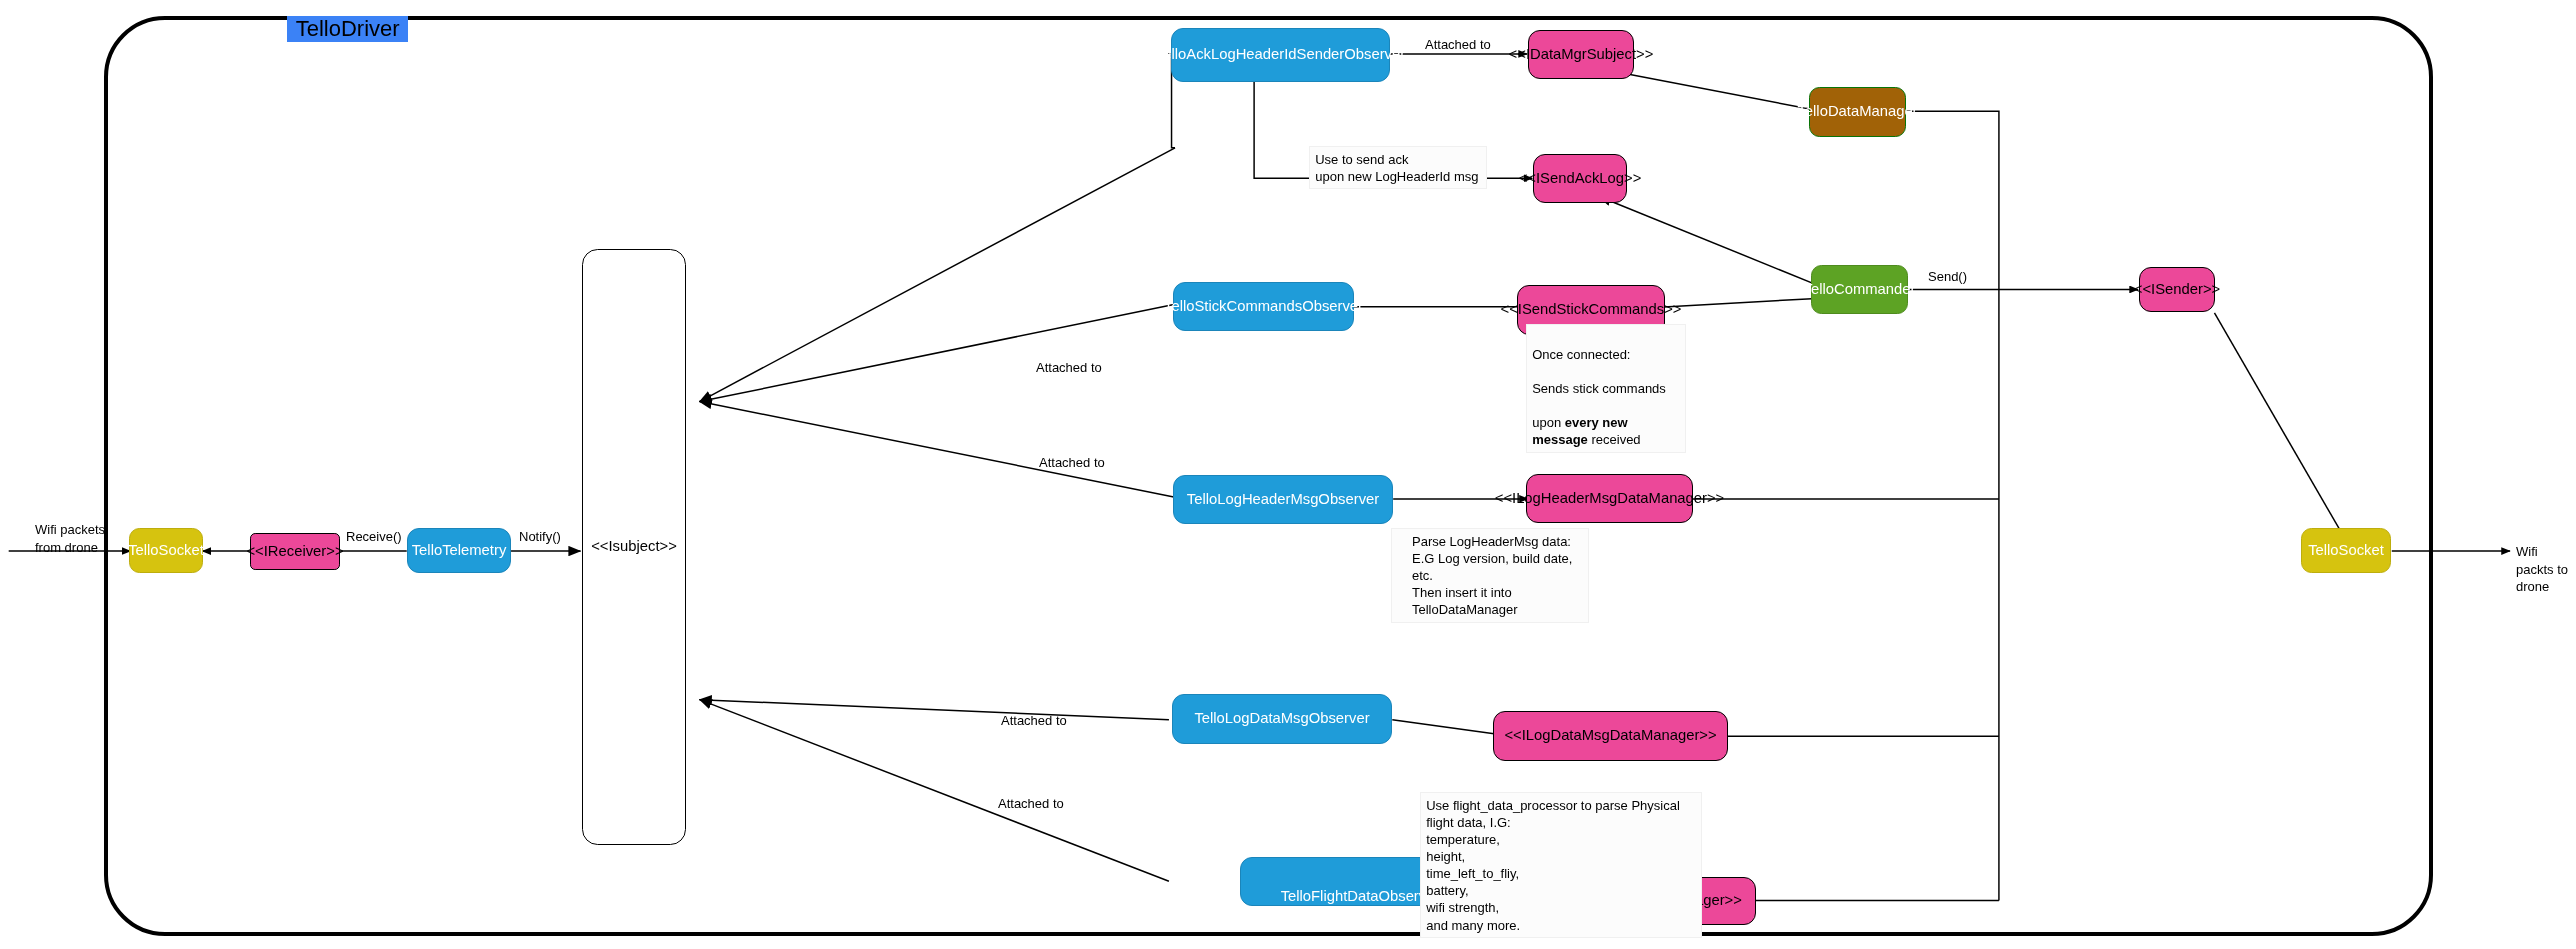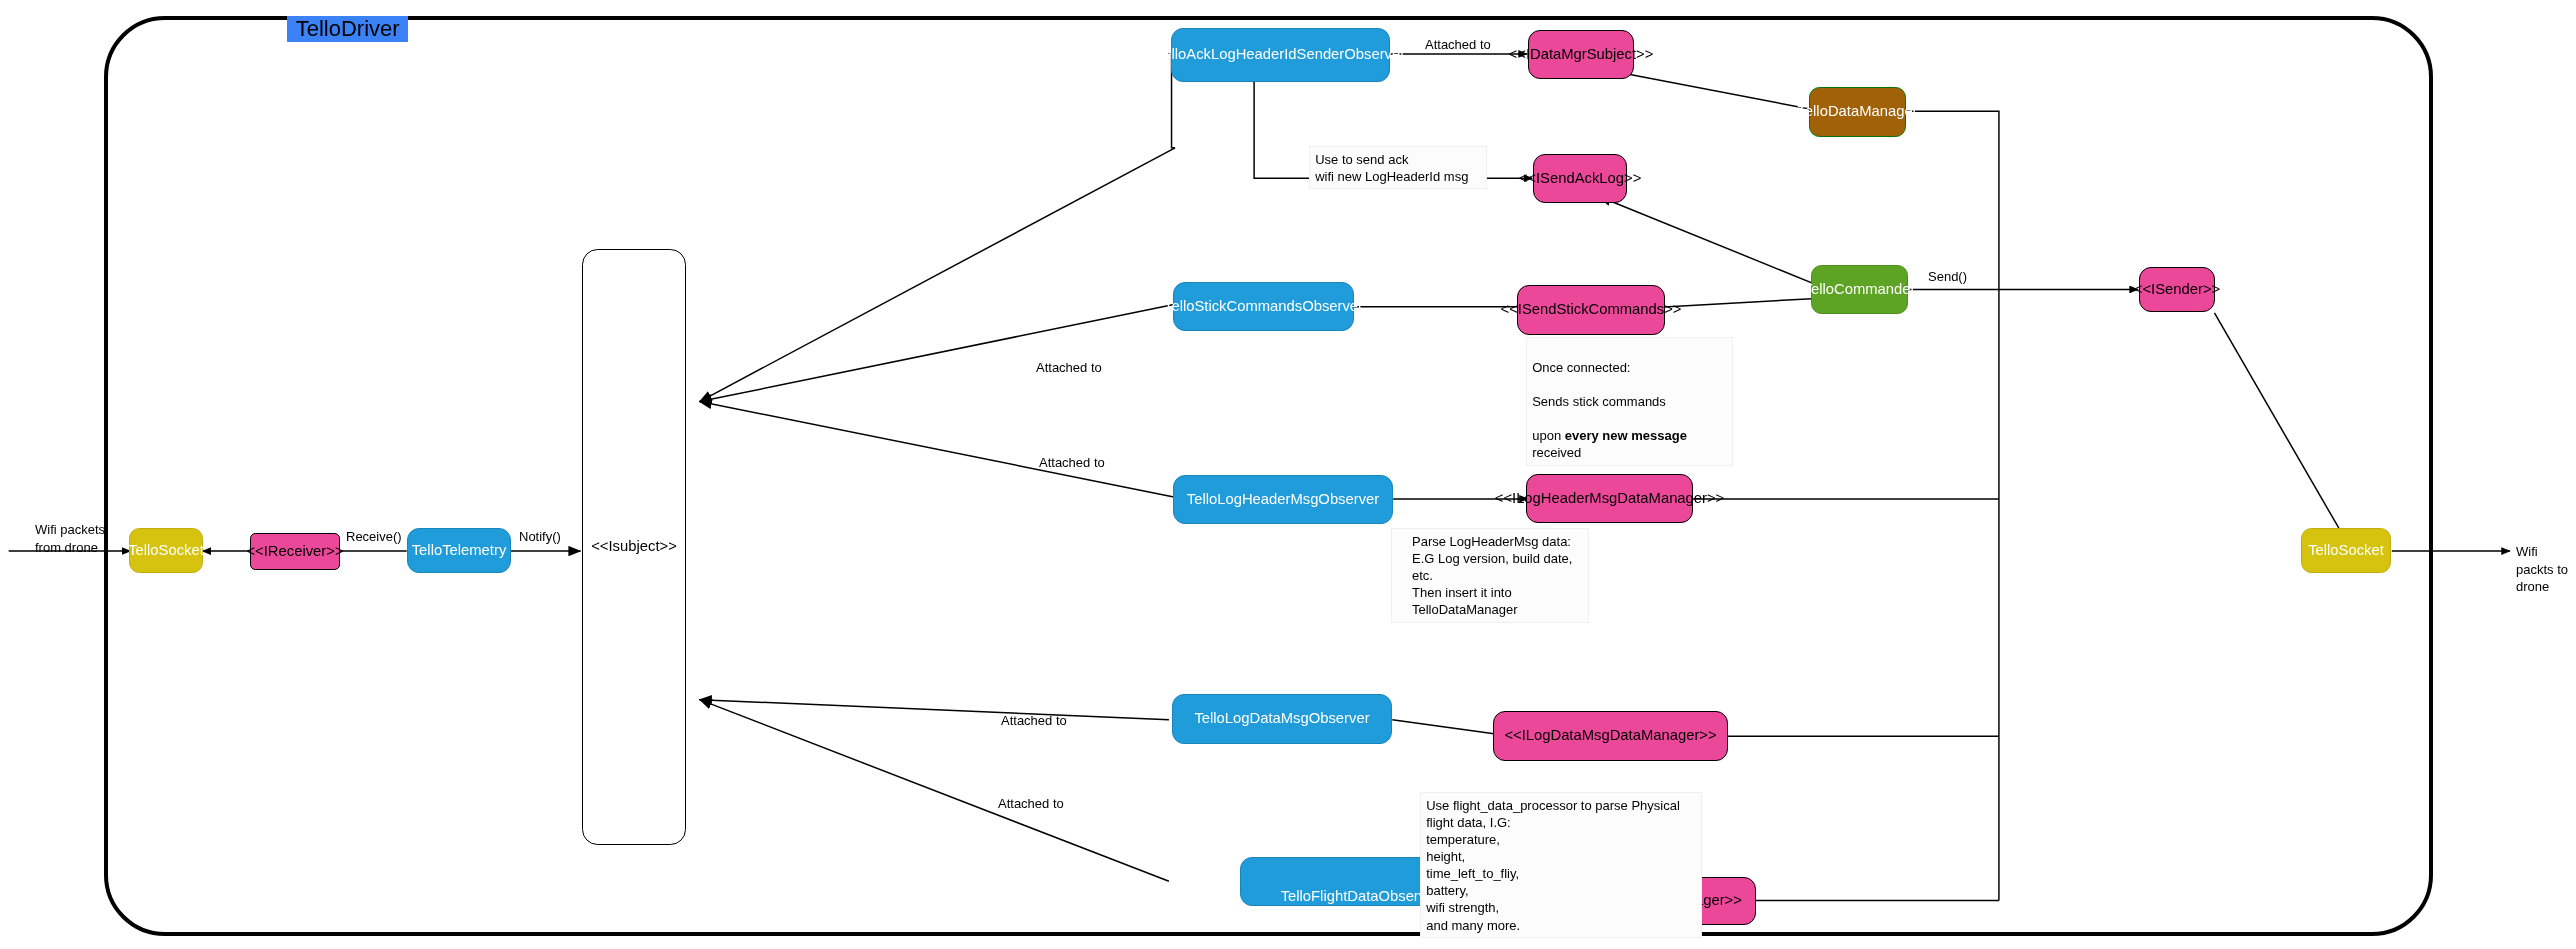--- a/index.html
+++ b/index.html
@@ -293,23 +293,23 @@
   <div class="edge-label" style="left:519px; top:529px;">Notify()</div>
 
   <div class="edge-label" style="left:1928px; top:269px;">Send()</div>
 
   <div class="ext-label" style="left:35px; top:521px;">Wifi packets
 from drone</div>
 
   <div class="ext-label" style="left:2516px; top:543px;">Wifi packts to drone</div>
 
   <div class="note" style="left:1309px; top:146px; width:178px;">Use to send ack
- wifi new LogHeaderId msg</div>
-
-  <div class="note" style="left:1526px; top:337px; width:207px;">
+ upon new LogHeaderId msg</div>
+
+  <div class="note" style="left:1526px; top:324px; width:160px;">
     <span>Once connected:</span><br>
     <span>Sends stick commands</span><br>
     <span>upon </span><b>every new message</b><span> received</span>
   </div>
 
   <div class="note" style="left:1391px; top:528px; width:198px;padding-left:20px;">Parse LogHeaderMsg data:
 E.G Log version, build date, etc.
 Then insert it into TelloDataManager</div>
 
 

